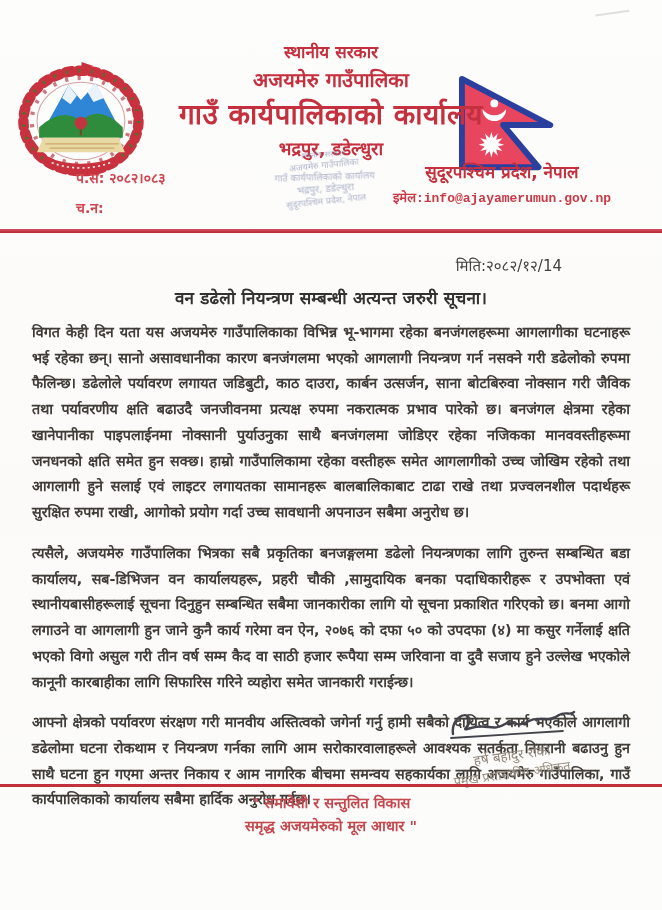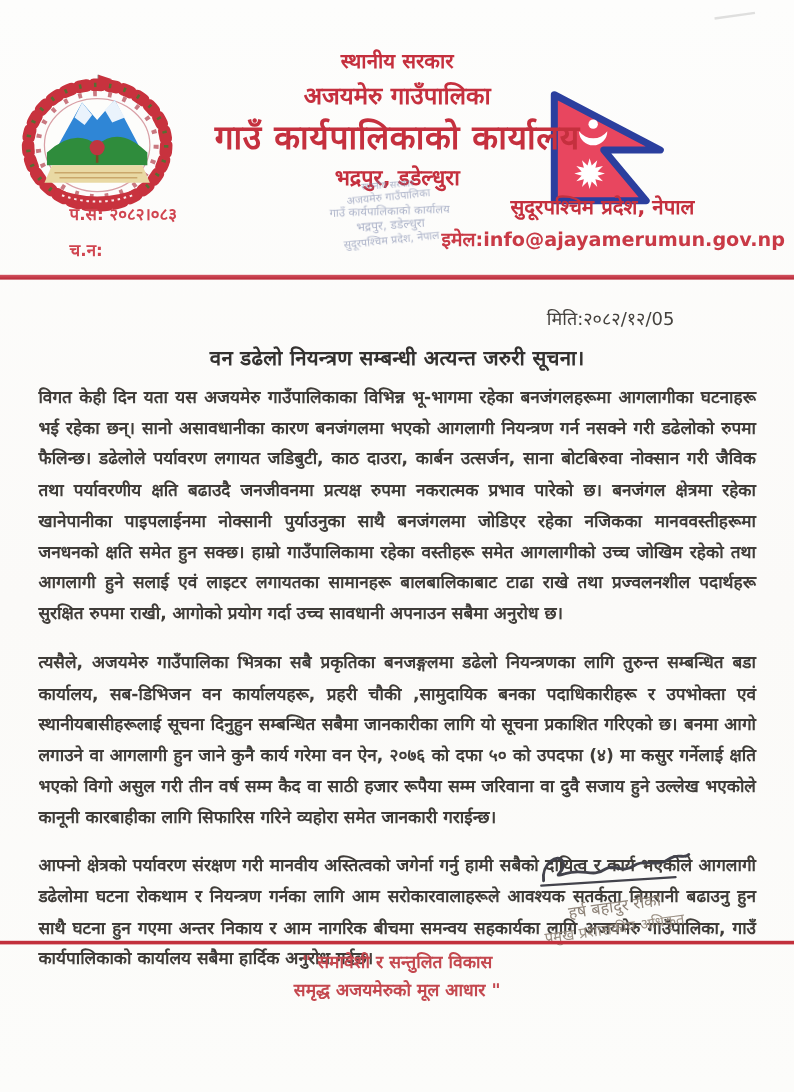--- a/index.html
+++ b/index.html
@@ -20,24 +20,24 @@
   .flag{position:absolute;left:452px;top:74px;width:118px;height:106px;}
   .head-center{
     position:absolute;left:131px;top:40px;width:400px;
     text-align:center;color:#c5303e;font-weight:bold;
   }
   .head-line1{font-size:17px;line-height:1.45;}
   .head-line2{font-size:20px;line-height:1.5;}
   .head-line3{font-size:28px;line-height:1.45;letter-spacing:.5px;}
   .head-line4{font-size:18px;line-height:1.55;}
   .ref-block{position:absolute;left:58px;top:168px;color:#d04550;font-size:14px;font-weight:600;}
-  .ref-block div{margin-bottom:11px;}
+  .ref-block div{margin-bottom:11px;margin-left:18px;}
   .contact-block{position:absolute;right:26px;top:160px;width:268px;text-align:center;color:#c5303e;}
   .contact-province{font-size:17px;font-weight:bold;margin-bottom:5px;}
-  .contact-email{font-size:16px;font-weight:bold;margin-bottom:19px;color:#c93a46;}
+  .contact-email{font-size:13px;font-weight:bold;margin-bottom:19px;color:#c93a46;font-family:Liberation Mono, monospace;}
   .contact-web{font-size:13px;color:#d4555f;}
   .stamp{
     position:absolute;left:258px;top:150px;width:136px;height:92px;
     color:#7b86aa;opacity:.62;transform:rotate(-4deg);
     text-align:center;filter:blur(.4px);
     line-height:1.25;
   }
   .stamp div{white-space:nowrap;}
   .stamp .s1{font-size:8px;}
   .stamp .s2{font-size:9px;transform:rotate(-2deg);}
@@ -121,21 +121,21 @@
     <div class="s1">स्थानीय सरकार</div>
     <div class="s2">अजयमेरु गाउँपालिका</div>
     <div class="s3">गाउँ कार्यपालिकाको कार्यालय</div>
     <div class="s4">भद्रपुर, डडेल्धुरा</div>
     <div class="s5">सुदूरपश्चिम प्रदेश, नेपाल</div>
   </div>
 
   <div class="smudge"></div>
   <div class="rule-top"></div>
 
-  <div class="date-line">मिति:२०८२/१२/05</div>
+  <div class="date-line">मिति:२०८२/१२/14</div>
   <div class="subject">वन डढेलो नियन्त्रण सम्बन्धी अत्यन्त जरुरी सूचना।</div>
 
   <div class="body-text">
     <p>विगत केही दिन यता यस अजयमेरु गाउँपालिकाका विभिन्न भू-भागमा रहेका बनजंगलहरूमा आगलागीका घटनाहरू भई रहेका छन्। सानो असावधानीका कारण बनजंगलमा भएको आगलागी नियन्त्रण गर्न नसक्ने गरी डढेलोको रुपमा फैलिन्छ। डढेलोले पर्यावरण लगायत जडिबुटी, काठ दाउरा, कार्बन उत्सर्जन, साना बोटबिरुवा नोक्सान गरी जैविक तथा पर्यावरणीय क्षति बढाउदै जनजीवनमा प्रत्यक्ष रुपमा नकरात्मक प्रभाव पारेको छ। बनजंगल क्षेत्रमा रहेका खानेपानीका पाइपलाईनमा नोक्सानी पुर्याउनुका साथै बनजंगलमा जोडिएर रहेका नजिकका मानववस्तीहरूमा जनधनको क्षति समेत हुन सक्छ। हाम्रो गाउँपालिकामा रहेका वस्तीहरू समेत आगलागीको उच्च जोखिम रहेको तथा आगलागी हुने सलाई एवं लाइटर लगायतका सामानहरू बालबालिकाबाट टाढा राखे तथा प्रज्वलनशील पदार्थहरू सुरक्षित रुपमा राखी, आगोको प्रयोग गर्दा उच्च सावधानी अपनाउन सबैमा अनुरोध छ।</p>
     <p>त्यसैले, अजयमेरु गाउँपालिका भित्रका सबै प्रकृतिका बनजङ्गलमा डढेलो नियन्त्रणका लागि तुरुन्त सम्बन्धित बडा कार्यालय, सब-डिभिजन वन कार्यालयहरू,  प्रहरी चौकी ,सामुदायिक बनका पदाधिकारीहरू र उपभोक्ता एवं स्थानीयबासीहरूलाई सूचना दिनुहुन सम्बन्धित सबैमा जानकारीका लागि यो सूचना प्रकाशित गरिएको छ। बनमा आगो लगाउने वा आगलागी हुन जाने कुनै कार्य गरेमा वन ऐन, २०७६ को दफा ५० को उपदफा (४) मा कसुर गर्नेलाई क्षति भएको विगो असुल गरी तीन वर्ष सम्म कैद वा साठी हजार रूपैया सम्म जरिवाना वा दुवै सजाय हुने उल्लेख भएकोले कानूनी कारबाहीका लागि सिफारिस गरिने व्यहोरा समेत जानकारी गराईन्छ।</p>
     <p>आफ्नो क्षेत्रको पर्यावरण संरक्षण गरी मानवीय अस्तित्वको जगेर्ना गर्नु हामी सबैको दायित्व र कार्य भएकोले आगलागी डढेलोमा घटना रोकथाम र नियन्त्रण गर्नका लागि आम सरोकारवालाहरूले आवश्यक सतर्कता निगरानी बढाउनु हुन साथै घटना हुन गएमा अन्तर निकाय र आम नागरिक बीचमा समन्वय सहकार्यका लागि अजयमेरु गाउँपालिका, गाउँ कार्यपालिकाको कार्यालय सबैमा हार्दिक अनुरोध गर्दछ।</p>
   </div>
 
   <div class="sig-block">
     <svg class="sig-scribble" width="130" height="38" viewBox="0 0 130 38">

